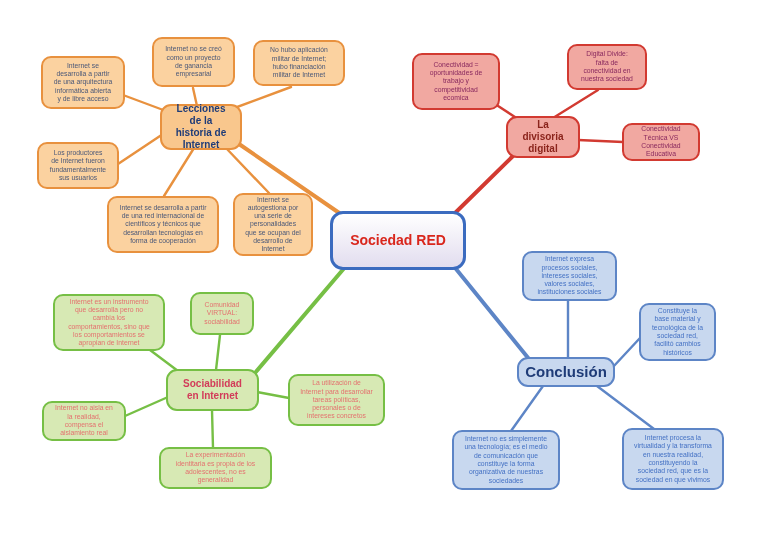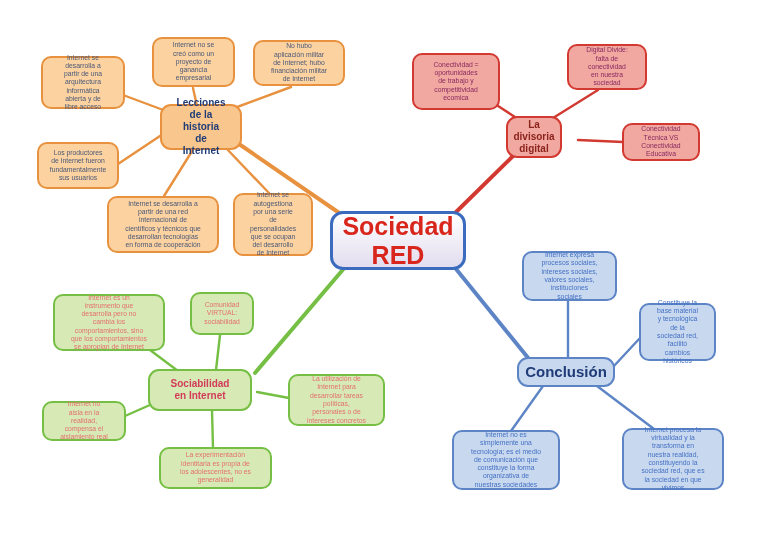--- a/index.html
+++ b/index.html
@@ -10,38 +10,38 @@
     font-family:"Liberation Sans","DejaVu Sans",sans-serif;
     overflow:hidden;
   }
   svg.wires{position:absolute;left:0;top:0;width:768px;height:543px;}
   .box{
     position:absolute;
     box-sizing:border-box;
     display:flex;align-items:center;justify-content:center;
     text-align:center;
     border-radius:10px;
-    padding:2px 16px;
+    padding:2px 10px;
     line-height:1.22;
   }
   
   .leaf{font-size:6.8px;border-width:2px;border-style:solid;}
   .leaf.orange{background:#FBD2A0;border-color:#E8913E;color:#4A5878;}
   .leaf.red{background:#F1A8A1;border-color:#D23A31;color:#88285E;}
   .leaf.green{background:#D7E9B4;border-color:#76BF45;color:#E4716F;}
   .leaf.blue{background:#C8D8EF;border-color:#5D85C6;color:#4471C4;}
   
   .node{font-weight:bold;font-size:10px;border-width:2.5px;border-style:solid;border-radius:11px;}
   .node.orange{background:#F9C78D;border-color:#E8913E;color:#1F3C78;}
   .node.red{background:#F1A8A1;border-color:#D23A31;color:#8B241C;}
   .node.green{background:#D7E9B4;border-color:#76BF45;color:#D23B59;}
   .node.blue{background:#C8D8EF;border-color:#5D85C6;color:#1F3C78;font-size:15px;}
   
   .center-node{
-    font-weight:bold;font-size:25px;line-height:1.15;
+    font-weight:bold;font-size:14px;line-height:1.15;
     color:#D9261C;
     background:linear-gradient(180deg,#ffffff 0%,#efecf6 55%,#e2ddef 100%);
     border:3px solid #3B6BBF;border-radius:13px;
   }
   line.orange{stroke:#E8913E;}
   line.red{stroke:#D23A31;}
   line.green{stroke:#76BF45;}
   line.blue{stroke:#5D85C6;}
   line.leafline{stroke-width:2.4;stroke-linecap:round;}
   line.backbone{stroke-width:4;stroke-linecap:round;}
@@ -83,28 +83,28 @@
   <div class="box leaf orange" style="left:41px;top:56px;width:84px;height:53px;">Internet se desarrolla a partir de una arquitectura informática abierta y de libre acceso</div>
   <div class="box leaf orange" style="left:152px;top:37px;width:83px;height:50px;">Internet no se creó como un proyecto de ganancia empresarial</div>
   <div class="box leaf orange" style="left:253px;top:40px;width:92px;height:46px;">No hubo aplicación militar de Internet; hubo financiación militar de Internet</div>
   <div class="box node orange" style="left:160px;top:104px;width:82px;height:46px;">Lecciones de la historia de Internet</div>
   <div class="box leaf orange" style="left:37px;top:142px;width:82px;height:47px;">Los productores de Internet fueron fundamentalmente sus usuarios</div>
   <div class="box leaf orange" style="left:107px;top:196px;width:112px;height:57px;">Internet se desarrolla a partir de una red internacional de científicos y técnicos que desarrollan tecnologías en forma de cooperación</div>
   <div class="box leaf orange" style="left:233px;top:193px;width:80px;height:63px;">Internet se autogestiona por una serie de personalidades que se ocupan del desarrollo de Internet</div>
 
   <div class="box leaf red" style="left:412px;top:53px;width:88px;height:57px;">Conectividad = oportunidades de trabajo y competitividad ecomica</div>
   <div class="box leaf red" style="left:567px;top:44px;width:80px;height:46px;">Digital Divide: falta de conectividad en nuestra sociedad</div>
-  <div class="box node red" style="left:506px;top:116px;width:56px;height:42px;">La divisoria digital</div>
+  <div class="box node red" style="left:506px;top:116px;width:74px;height:42px;">La divisoria digital</div>
   <div class="box leaf red" style="left:622px;top:123px;width:78px;height:38px;">Conectividad Técnica VS Conectividad Educativa</div>
 
   <div class="box center-node" style="left:330px;top:211px;width:136px;height:59px;">Sociedad RED</div>
 
   <div class="box leaf green" style="left:53px;top:294px;width:112px;height:57px;">Internet es un instrumento que desarrolla pero no cambia los comportamientos, sino que los comportamientos se apropian de Internet</div>
   <div class="box leaf green" style="left:190px;top:292px;width:64px;height:43px;">Comunidad VIRTUAL: sociabilidad</div>
-  <div class="box node green" style="left:148px;top:369px;width:104px;height:42px;">Sociabilidad en Internet</div>
+  <div class="box node green" style="left:166px;top:369px;width:93px;height:42px;">Sociabilidad en Internet</div>
   <div class="box leaf green" style="left:42px;top:401px;width:84px;height:40px;">Internet no aisla en la realidad, compensa el aislamiento real</div>
   <div class="box leaf green" style="left:288px;top:374px;width:97px;height:52px;">La utilización de Internet para desarrollar tareas políticas, personales o de intereses concretos</div>
   <div class="box leaf green" style="left:159px;top:447px;width:113px;height:42px;">La experimentación identitaria es propia de los adolescentes, no es generalidad</div>
 
   <div class="box leaf blue" style="left:522px;top:251px;width:95px;height:50px;">Internet expresa procesos sociales, intereses sociales, valores sociales, instituciones sociales</div>
   <div class="box leaf blue" style="left:639px;top:303px;width:77px;height:58px;">Constituye la base material y tecnológica de la sociedad red, facilitó cambios históricos</div>
   <div class="box node blue" style="left:517px;top:357px;width:98px;height:30px;">Conclusión</div>
   <div class="box leaf blue" style="left:452px;top:430px;width:108px;height:60px;">Internet no es simplemente una tecnología; es el medio de comunicación que constituye la forma organizativa de nuestras sociedades</div>
   <div class="box leaf blue" style="left:622px;top:428px;width:102px;height:62px;">Internet procesa la virtualidad y la transforma en nuestra realidad, constituyendo la sociedad red, que es la sociedad en que vivimos</div>
 

